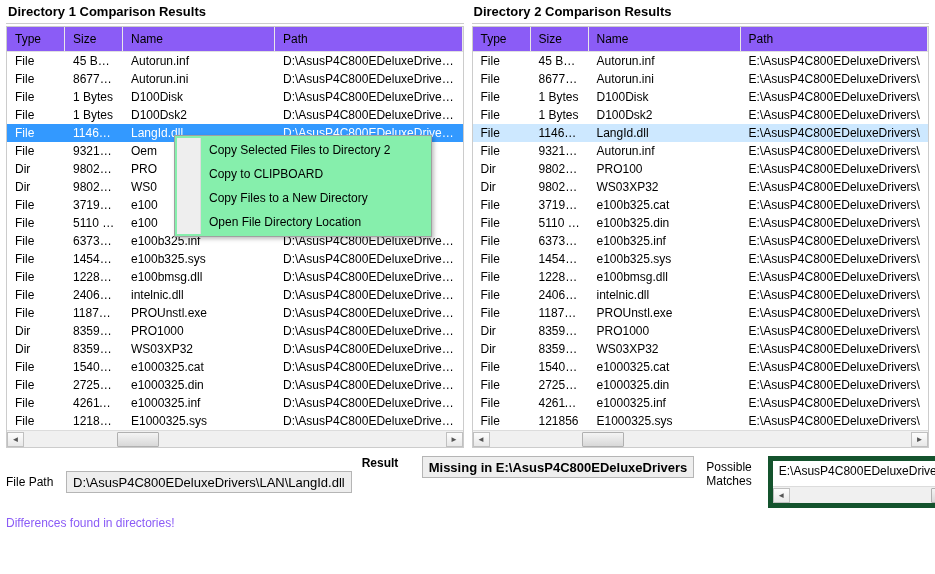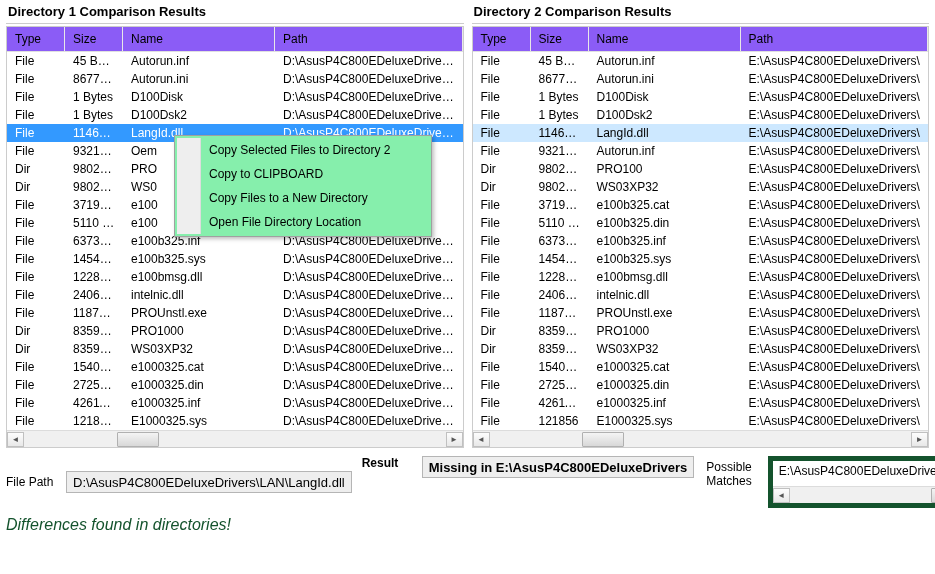--- a/index.html
+++ b/index.html
@@ -28,21 +28,21 @@
 .fieldrow { display: flex; align-items: center; gap: 8px; }
 .fieldlabel { width: 52px; font-size: 12px; }
 .fieldbox { flex: 1; border: 1px solid #b5b5b5; background: #eee; padding: 3px 6px; font-size: 13px; height: 22px; overflow: hidden; white-space: nowrap; }
 .row2 { display: flex; gap: 12px; align-items: flex-start; }
 .row2 .left { flex: 1; display: flex; gap: 8px; font-weight: bold; }
 .row2 .right { flex: 1; display: flex; flex-direction: column; gap: 4px; }
 .pm-wrap { display: flex; align-items: flex-start; gap: 16px; }
 .pm-label { font-size: 12px; padding-top: 4px; }
 .pm-box { flex: 1; border: 5px solid #14532d; background: #fff; height: 52px; display: flex; flex-direction: column; }
 .pm-content { flex: 1; padding: 3px 6px; font-size: 12px; overflow: hidden; white-space: nowrap; }
-.dmsg { color: #14532d; font-size: 16px; padding: 4px 6px 0 6px; font-style: italic; }
+.dmsg { color: #8b5cf6; font-size: 12px; padding: 4px 6px 0 6px; }
 .context-menu { position: absolute; left: 174px; top: 135px; width: 258px; background: #86efac; border: 1px solid #a0a0a0; box-shadow: 2px 2px 4px rgba(0,0,0,.25); padding: 2px; z-index: 100; }
 .context-menu .gutter { position: absolute; left: 2px; top: 2px; bottom: 2px; width: 24px; background: #eee; border-right: 1px solid #ddd; }
 .cm-item { position: relative; padding: 5px 10px 5px 32px; font-size: 12px; cursor: default; }
 ::-webkit-scrollbar { width: 17px; }
 ::-webkit-scrollbar-track { background: #f0f0f0; }
 ::-webkit-scrollbar-thumb { background: linear-gradient(#f4f4f4,#d8d8d8); border: 1px solid #b0b0b0; }
 </style>
 </head>
 <body>
 

